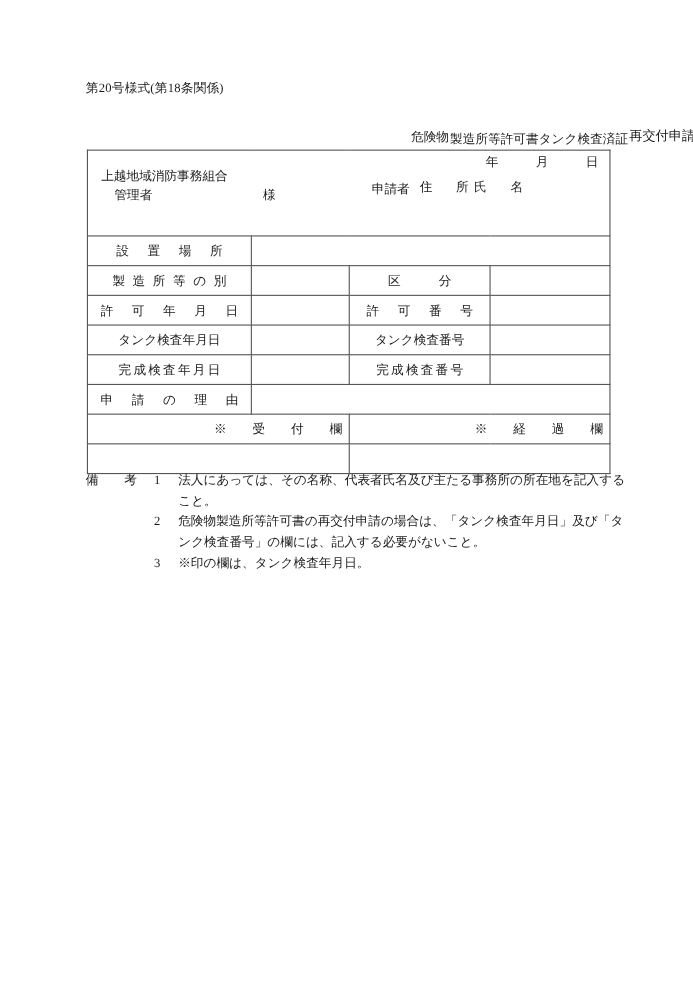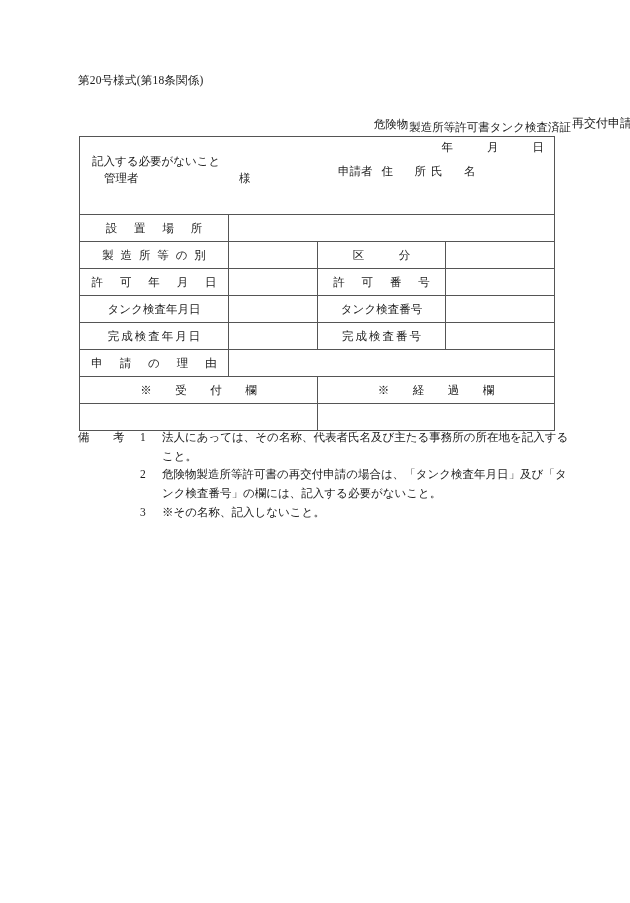--- a/index.html
+++ b/index.html
@@ -153,21 +153,21 @@
   .lbl-none {
     letter-spacing: 0px;
   }
   .val {
     height: 26px;
   }
 
   
   .note-hdr {
     height: 26px;
-    text-align: center;
+    text-align: right;
     letter-spacing: 6px;
     text-indent: 6px;
     white-space: nowrap;
   }
   .note-body {
     height: 26px;
   }
 
   
   .remarks {
@@ -229,21 +229,21 @@
       <col style="width:109px">
     </colgroup>
     <tbody>
 
       <tr>
         <td class="hdr-cell" colspan="4">
           <div class="hdr-date">
             <span>年</span><span class="sp"></span><span>月</span><span class="sp"></span><span>日</span>
           </div>
           <div class="addressee">
-            <span>記入する必要がないこと</span>
+            <span>上越地域消防事務組合</span>
             <span class="line2">
               <span>管理者</span><span class="sama">様</span>
             </span>
           </div>
           <div class="applicant">
             <span class="applicant-label">申請者</span>
             <span class="applicant-fields">
               <span>住　所</span>
               <span>氏　名</span>
             </span>
@@ -306,18 +306,18 @@
       <li>
         <span class="num">1</span>
         <span class="txt">法人にあっては、その名称、代表者氏名及び主たる事務所の所在地を記入すること。</span>
       </li>
       <li>
         <span class="num">2</span>
         <span class="txt">危険物製造所等許可書の再交付申請の場合は、「タンク検査年月日」及び「タンク検査番号」の欄には、記入する必要がないこと。</span>
       </li>
       <li>
         <span class="num">3</span>
-        <span class="txt">※その名称、記入しないこと。</span>
+        <span class="txt">※印の欄は、タンク検査年月日。</span>
       </li>
     </ol>
   </div>
 
 </div>
 
 </body></html>

